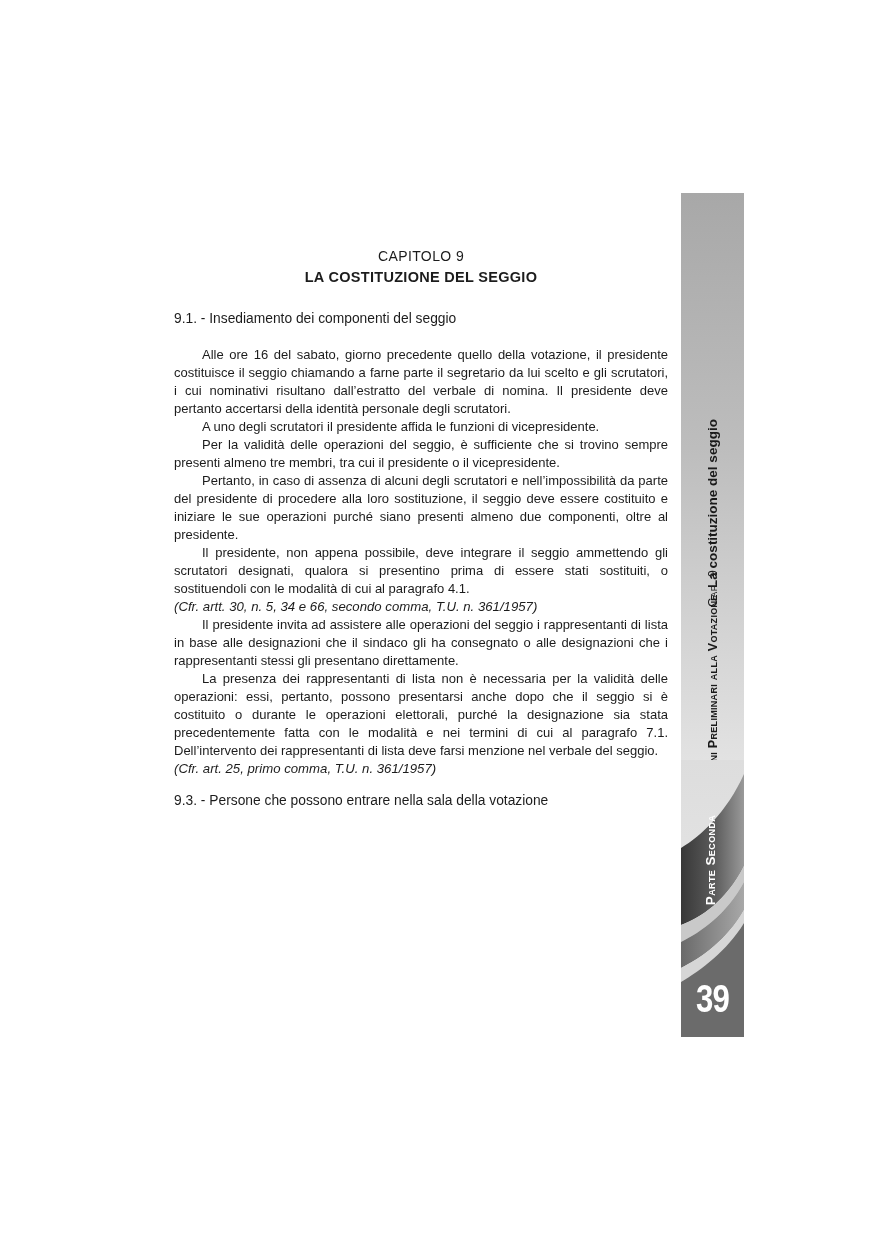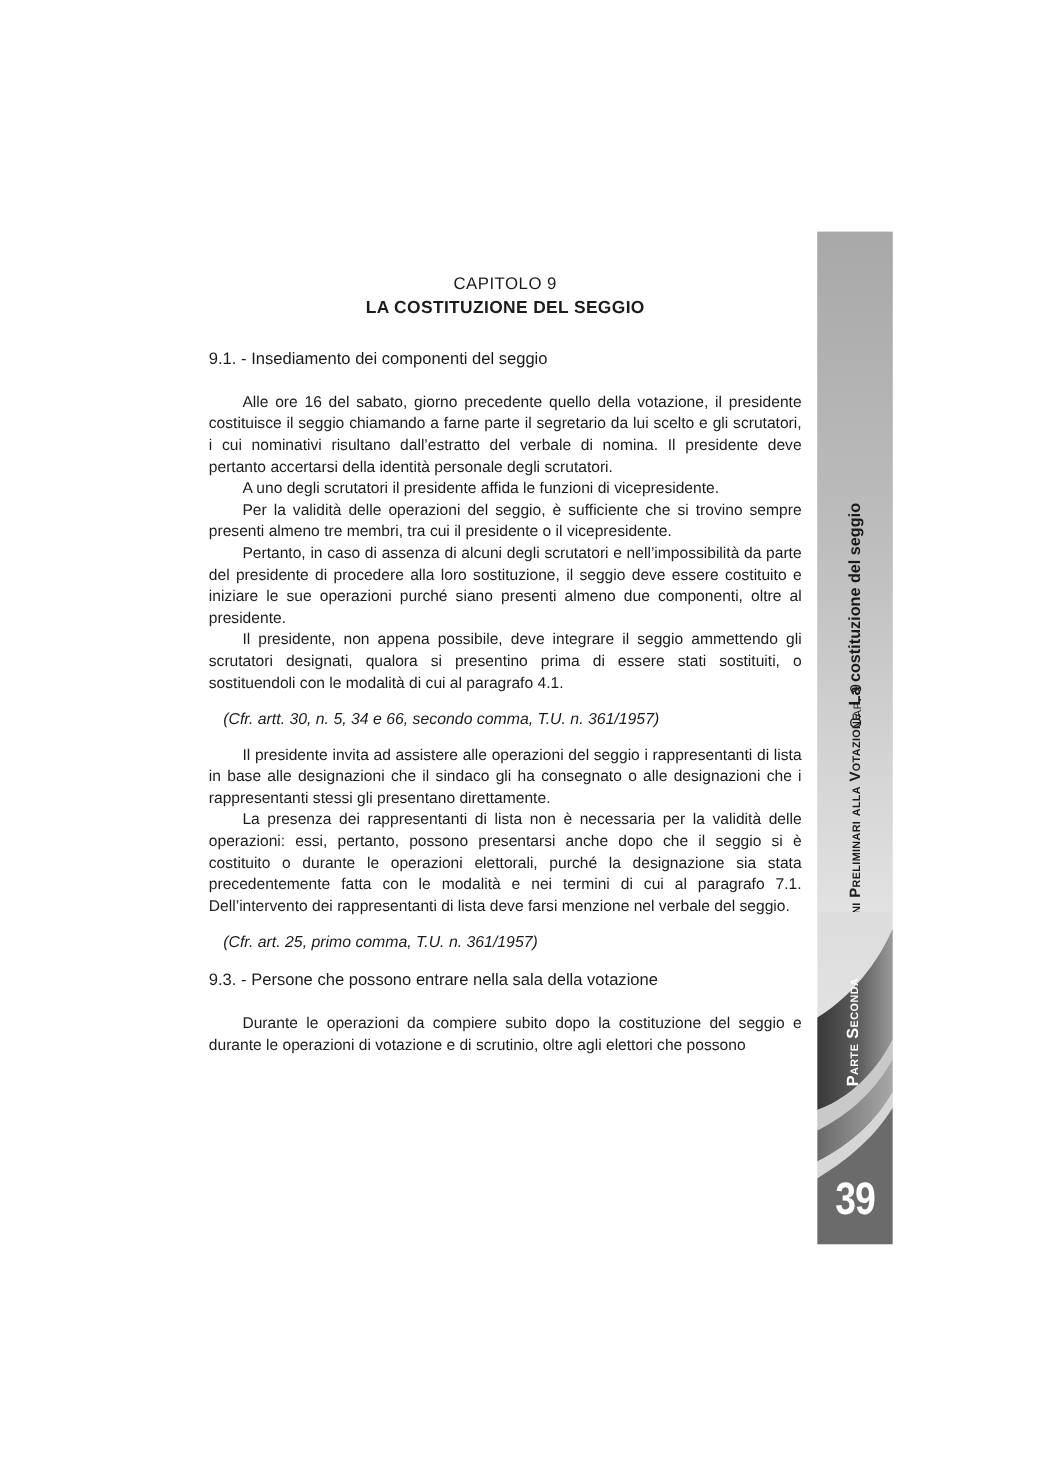--- a/index.html
+++ b/index.html
@@ -14,21 +14,21 @@
     background: #ffffff;
     font-family: "Liberation Sans", sans-serif;
     color: #1c1c1c;
     overflow: hidden;
   }
 
   
   .content {
     position: absolute;
     left: 174px;
-    top: 228px;
+    top: 248px;
     width: 494px;
   }
   .chapter-head {
     text-align: center;
     margin: 0 0 24px 0;
   }
   .chapter-label {
     font-size: 14px;
     line-height: 17px;
     letter-spacing: 0.4px;
@@ -48,21 +48,21 @@
   }
   .doc-section:first-of-type .section-heading { margin-top: 14px; }
   p.para {
     margin: 0;
     font-size: 13px;
     line-height: 18px;
     text-align: justify;
     text-indent: 28px;
   }
   p.citation {
-    margin: 12px;
+    margin: 0;
     font-size: 13.2px;
     line-height: 18px;
     font-style: italic;
     text-indent: 0;
   }
 
   
   .sidebar {
     position: absolute;
     left: 681px;
@@ -143,23 +143,20 @@
     <section class="doc-section">
       <div class="section-body">
             <p class="para">Il presidente invita ad assistere alle operazioni del seggio i rappresentanti di lista in base alle designazioni che il sindaco gli ha consegnato o alle designazioni che i rappresentanti stessi gli presentano direttamente.</p>
             <p class="para">La presenza dei rappresentanti di lista non è necessaria per la validità delle operazioni: essi, pertanto, possono presentarsi anche dopo che il seggio si è costituito o durante le operazioni elettorali, purché la designazione sia stata precedentemente fatta con le modalità e nei termini di cui al paragrafo 7.1. Dell’intervento dei rappresentanti di lista deve farsi menzione nel verbale del seggio.</p>
             <p class="citation">(Cfr. art. 25, primo comma, T.U. n. 361/1957)</p>
           </div>
     </section>
 
     <section class="doc-section">
       <h2 class="section-heading">9.3. - Persone che possono entrare nella sala della votazione</h2>
-      <div class="section-body">
-            <p class="para">Durante le operazioni da compiere subito dopo la costituzione del seggio e durante le operazioni di votazione e di scrutinio, oltre agli elettori che possono</p>
-          </div>
     </section>
   </div>
   </div>
 
   <div class="sidebar">
     <div class="side-grad"></div>
 
     <div class="v-label-box box-chapter-title">
       <span class="v-label lbl-chapter-title">La costituzione del seggio</span>
     </div>

